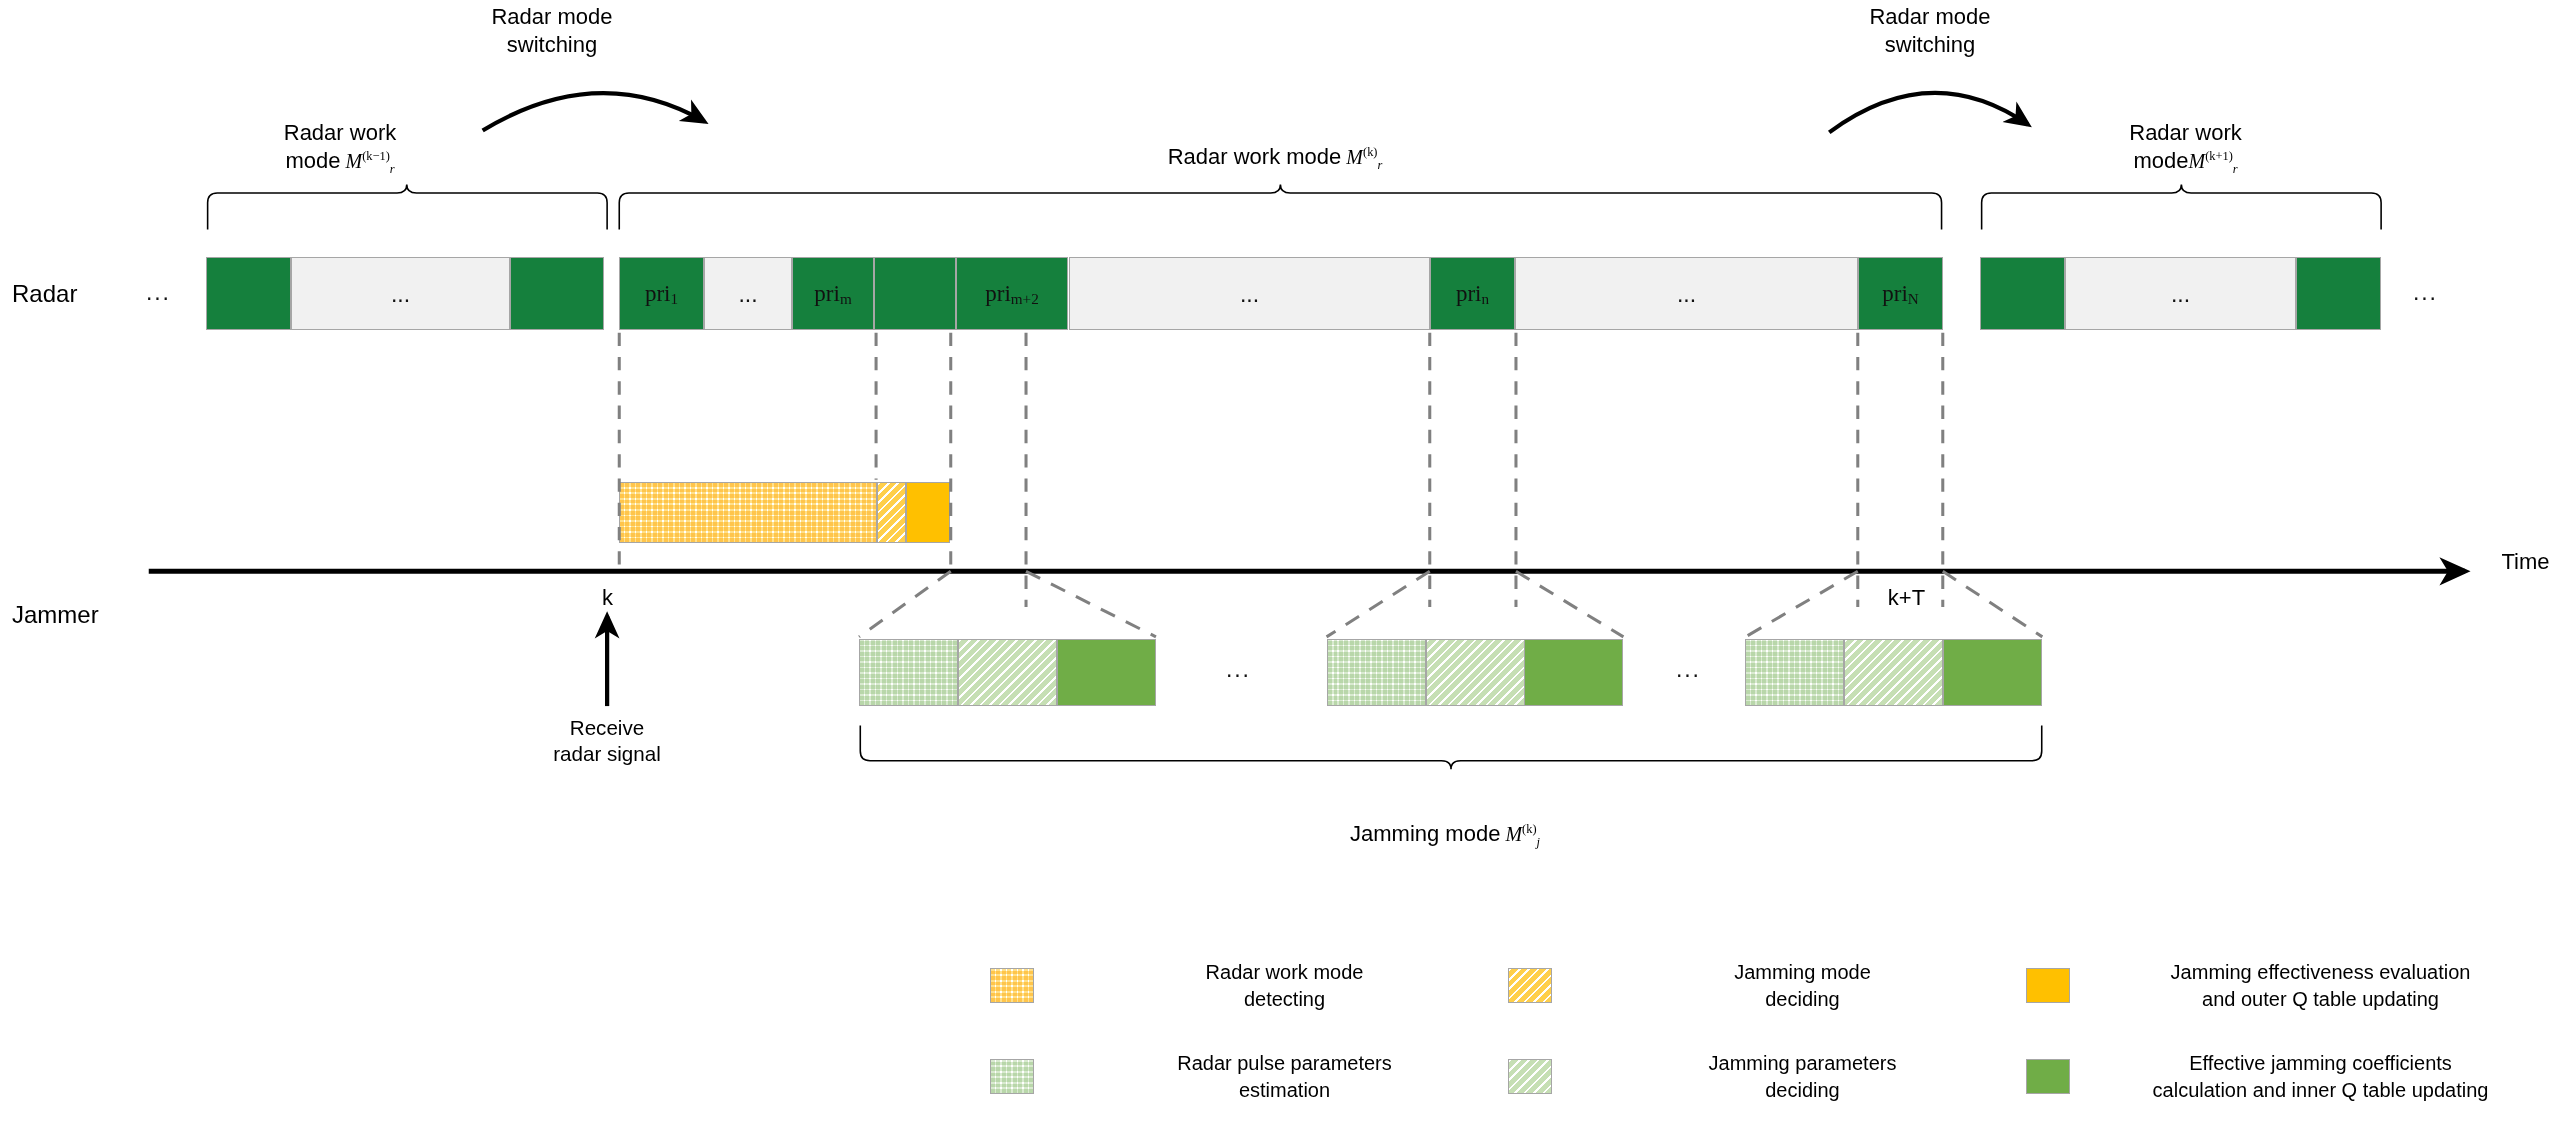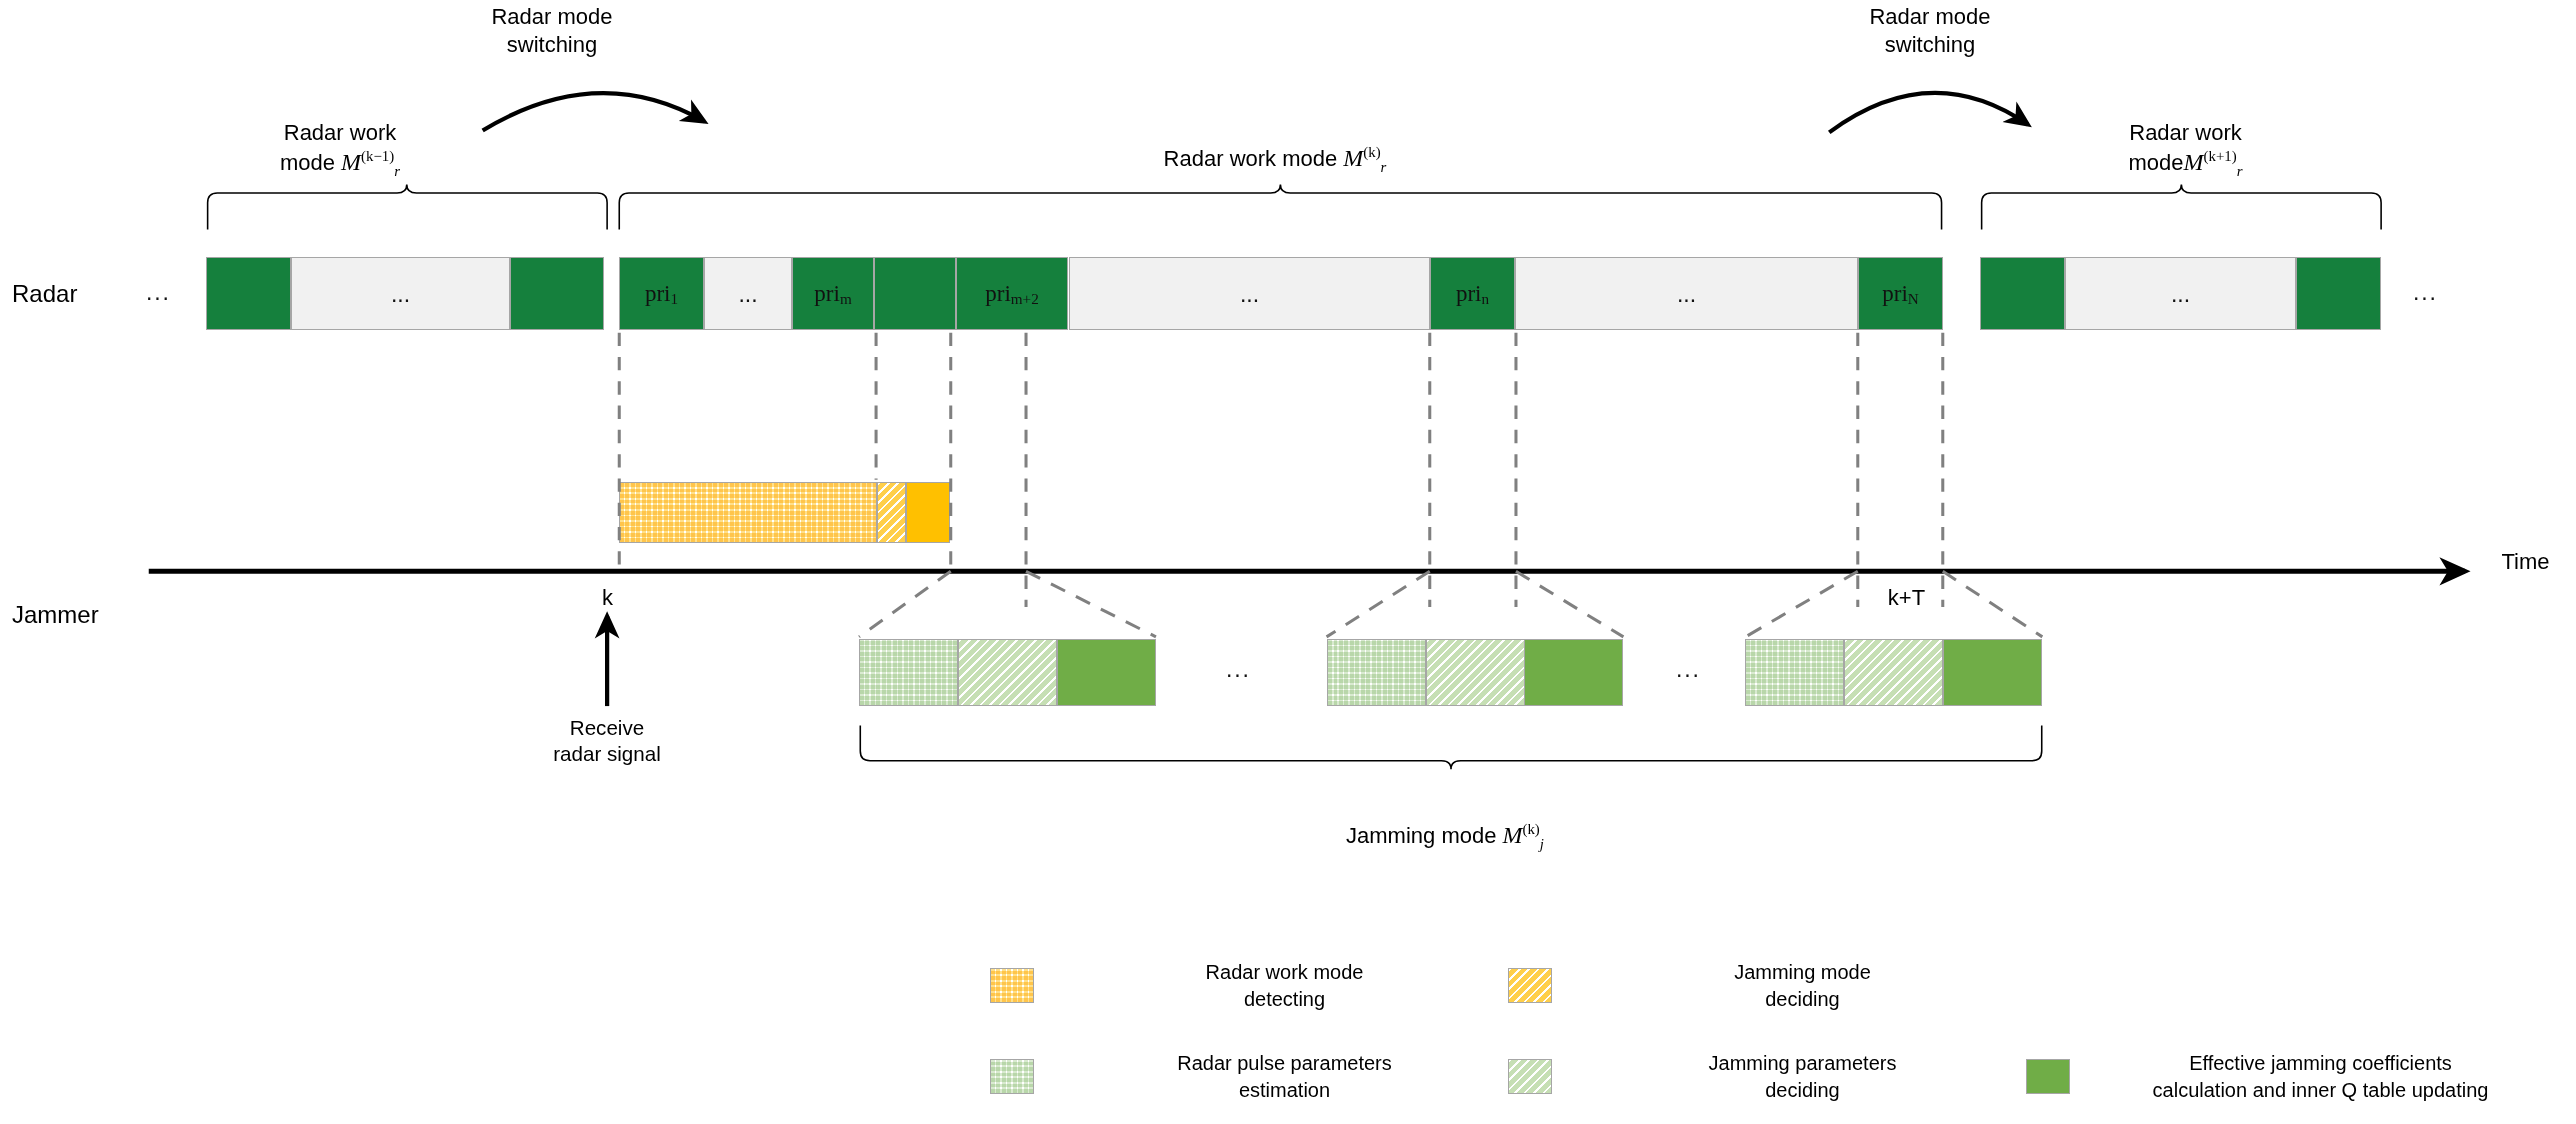--- a/index.html
+++ b/index.html
@@ -6,21 +6,21 @@
   body{width:2576px;height:1125px;position:relative;overflow:hidden;
        font-family:"Liberation Sans",sans-serif;color:#000;}
   .stage{position:absolute;left:0;top:0;width:2576px;height:1125px;}
   svg.overlay{position:absolute;left:0;top:0;width:2576px;height:1125px;pointer-events:none;}
 
   .lbl{position:absolute;text-align:center;line-height:1.28;white-space:pre-line;}
   .t34{font-size:20.6px;}
   .t36{font-size:22px;}
   .t40{font-size:24px;}
 
-  .mathvar{font-family:"Liberation Serif",serif;font-style:italic;font-size:24px;}
+  .mathvar{font-family:"Liberation Serif",serif;font-style:italic;font-size:20px;}
   .mathvar sup{font-style:normal;font-size:0.62em;vertical-align:super;}
   .mathvar sub{font-style:italic;font-size:0.62em;vertical-align:sub;}
 
   
   .blk{position:absolute;box-sizing:border-box;border:0.6px solid #a6a6a6;}
   .blue{background:#15803d;font-family:Liberation Serif, serif;}
   .gray{background:#f1f1f1;}
   .blkLabel{position:absolute;left:0;right:0;top:50%;transform:translateY(-50%);
             text-align:center;font-size:23px;color:#111;}
   .blkLabel sub{font-size:0.66em;vertical-align:baseline;position:relative;top:3.6px;}
@@ -222,20 +222,25 @@
       <div class="legcell">
         <div class="swatch segGrid-y"></div>
         <div class="legtext">Radar work mode
 detecting</div>
       </div>
       <div class="legcell">
         <div class="swatch segDiag-y"></div>
         <div class="legtext">Jamming mode
 deciding</div>
       </div>
+      <div class="legcell">
+        <div class="swatch segSolid-y"></div>
+        <div class="legtext">Jamming effectiveness evaluation
+and outer Q table updating</div>
+      </div>
     </div>
 
     <div class="legrow">
       <div class="legcell">
         <div class="swatch segGrid-g"></div>
         <div class="legtext">Radar pulse parameters
 estimation</div>
       </div>
       <div class="legcell">
         <div class="swatch segDiag-g"></div>

